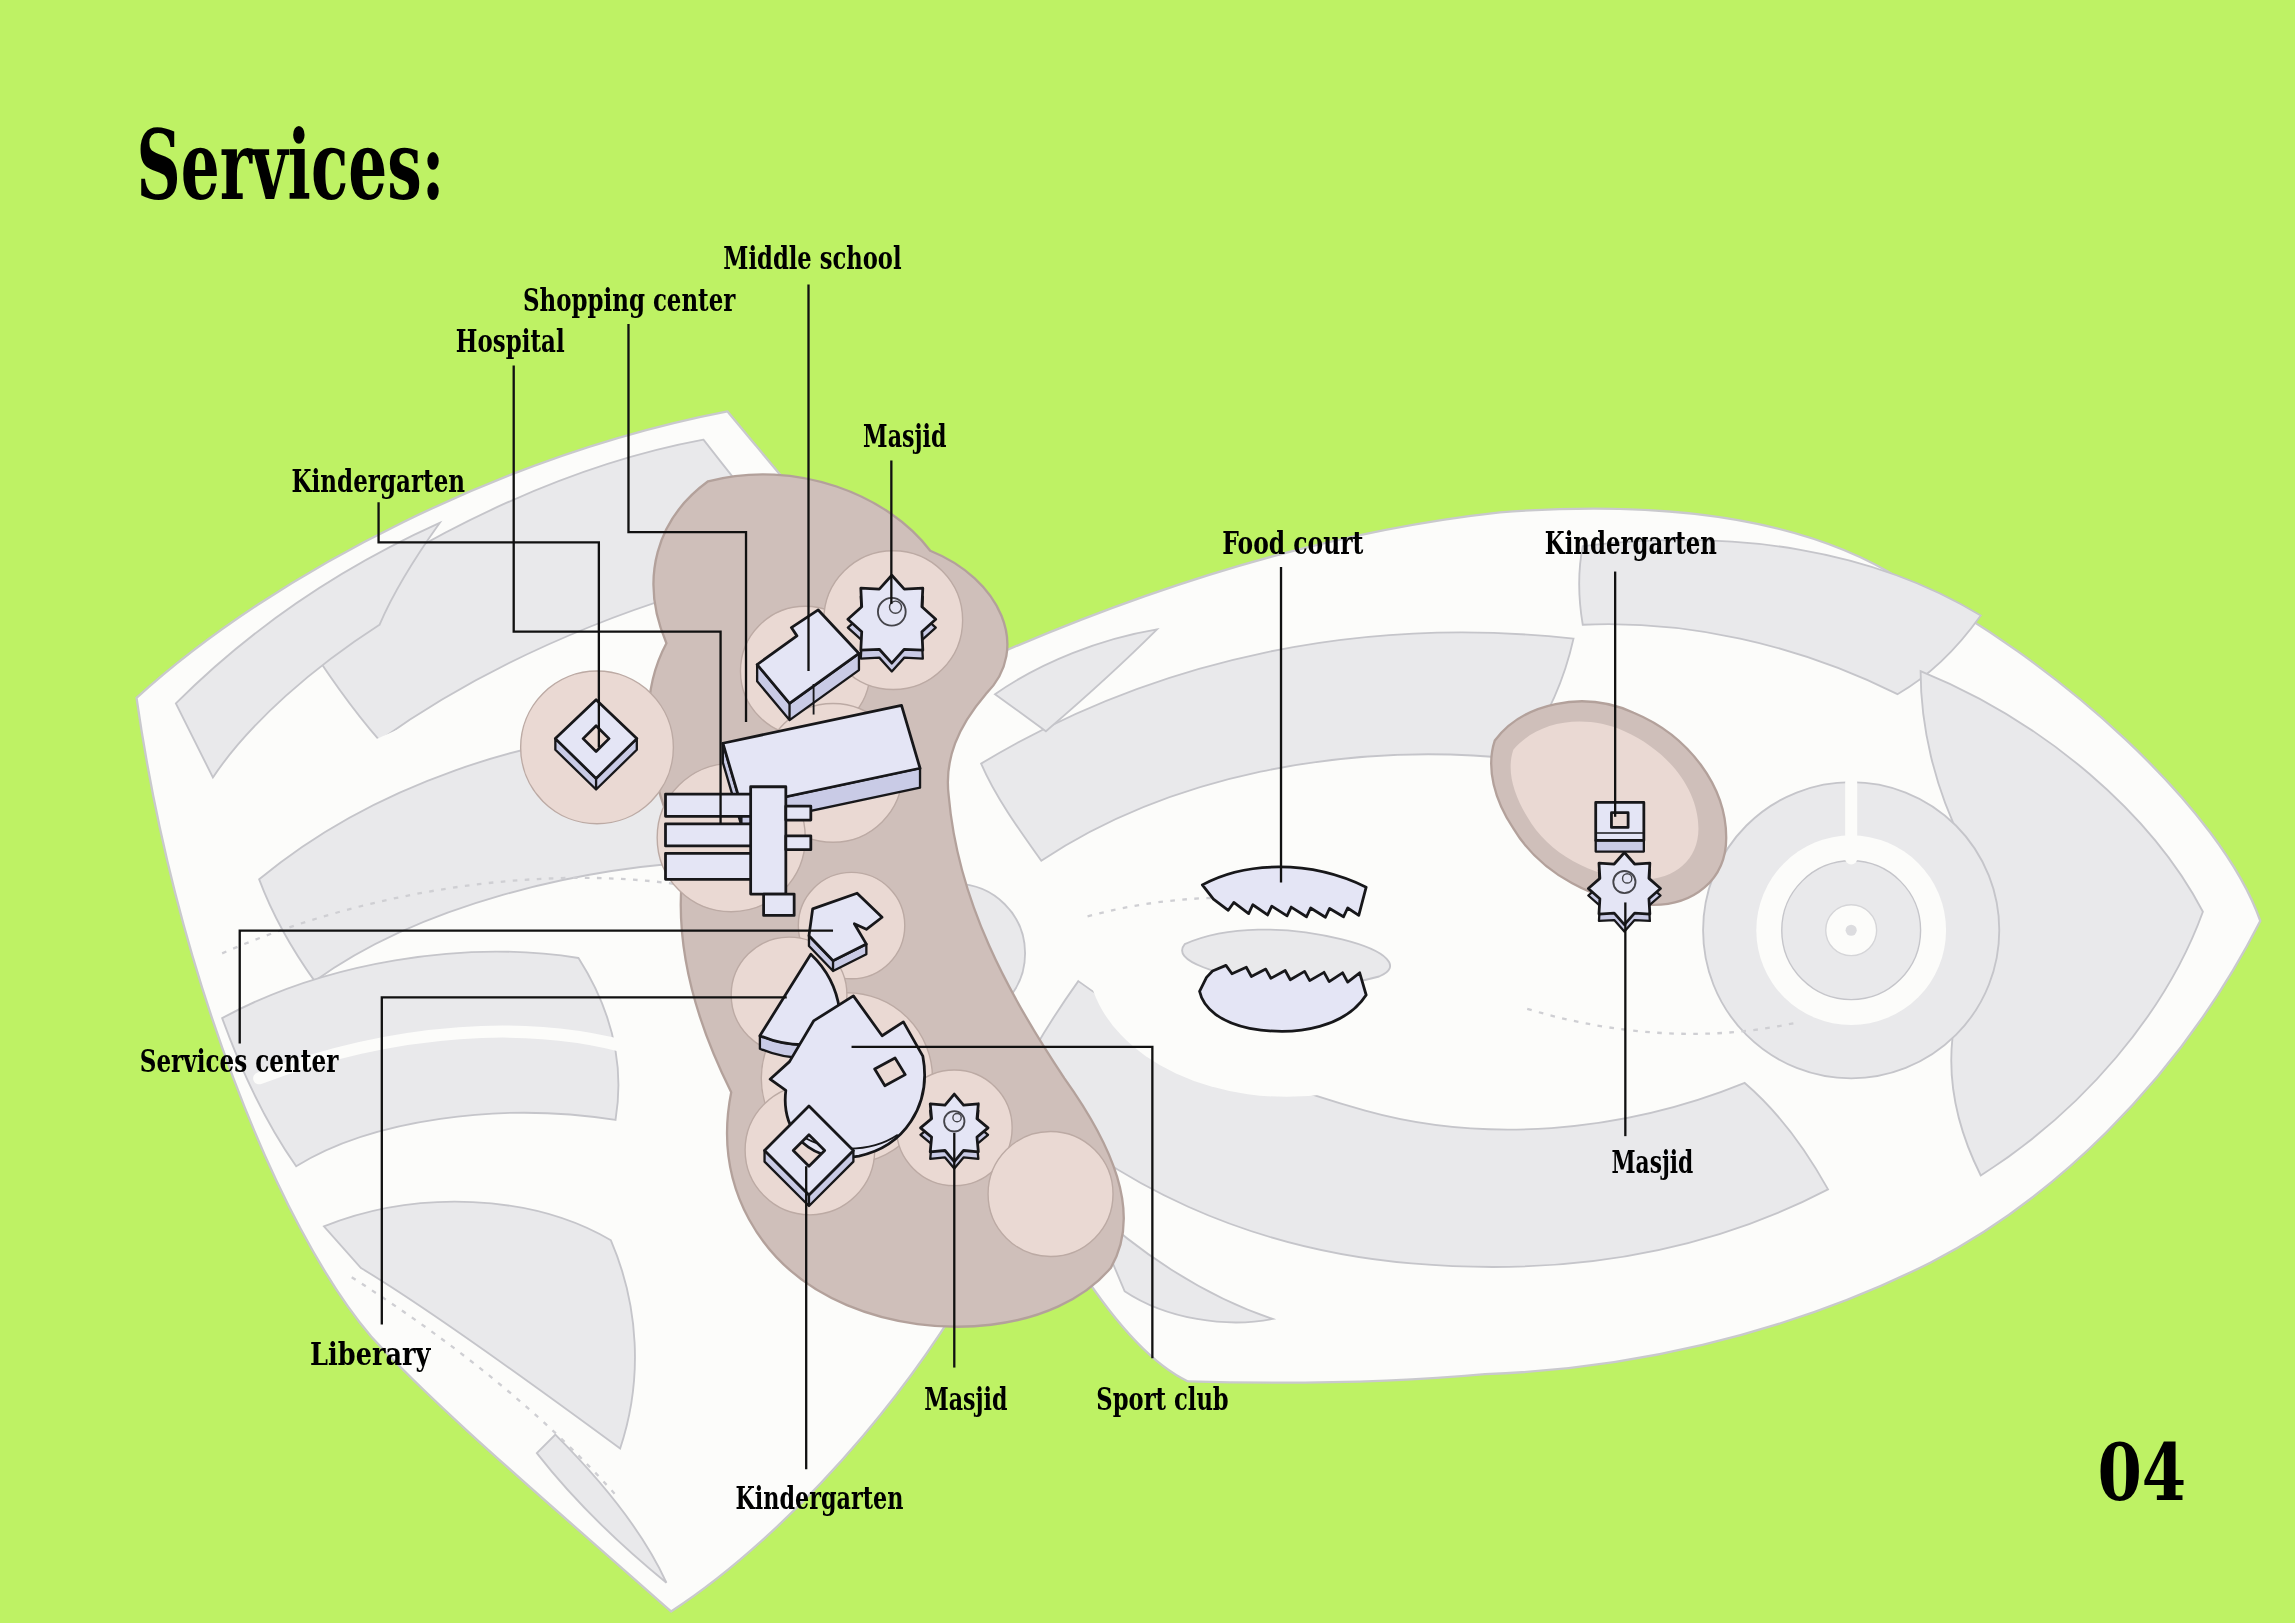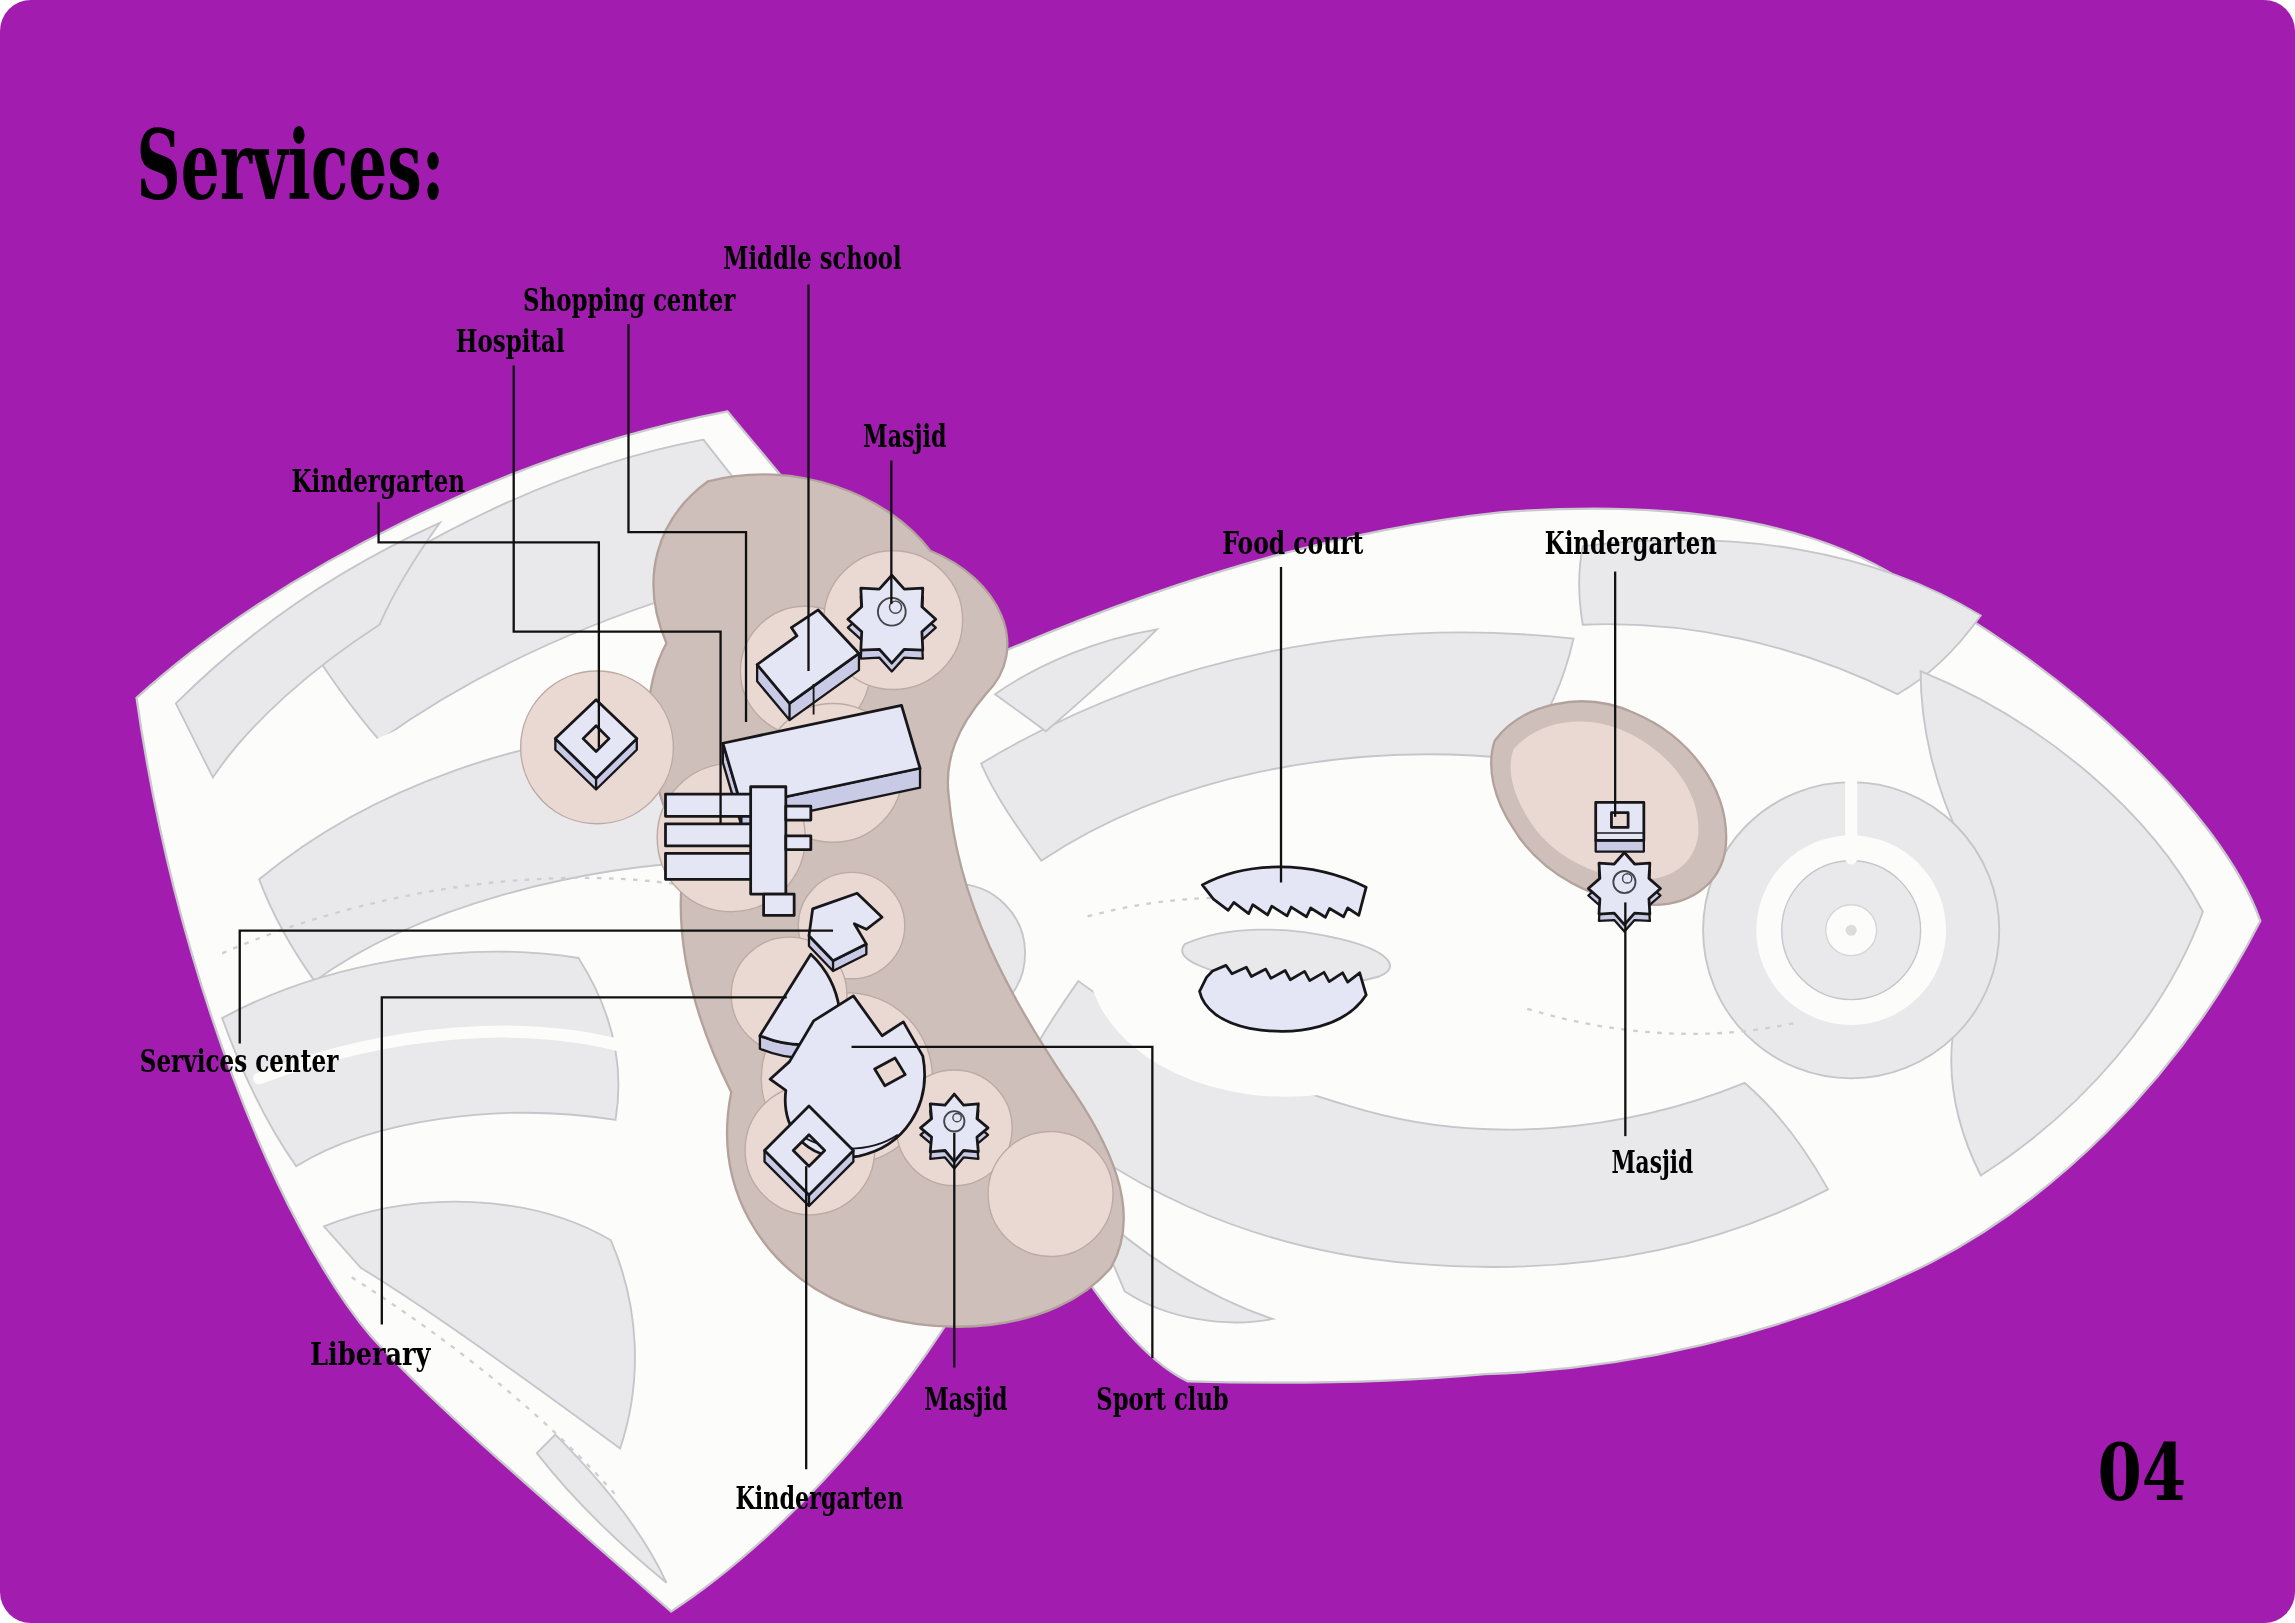--- a/index.html
+++ b/index.html
@@ -1,16 +1,16 @@
 <!DOCTYPE html>
 <html style="font-size:7.4px"><head>
 <meta charset="utf-8">
 <style>
   html,body{margin:0;padding:0;background:#ffffff;}
-  .page{position:relative;width:100%;background:#a21caf;border-radius:31px;}
+  .page{position:relative;width:100%;background:#bef264;}
   svg{display:block;width:100%;height:auto;}
   .lbl{font-family:"DejaVu Serif","Liberation Serif",serif;font-weight:bold;fill:#000;}
   .blk{fill:#e9e9eb;stroke:#c5c5ca;stroke-width:4;}
   .road{fill:none;stroke:#fcfcfa;stroke-width:26;stroke-linecap:round;}
   .dash{fill:none;stroke:#cfcfd3;stroke-width:5;stroke-dasharray:10 16;}
   .bf{fill:#e4e5f5;stroke:#17171a;stroke-width:6;stroke-linejoin:round;}
   .bs{fill:#c9cbe6;stroke:#17171a;stroke-width:5;stroke-linejoin:round;}
   .ld{fill:none;stroke:#111111;stroke-width:5;}
   .plaza{fill:#ead9d3;stroke:#bcaaa4;stroke-width:3;}
 </style>

